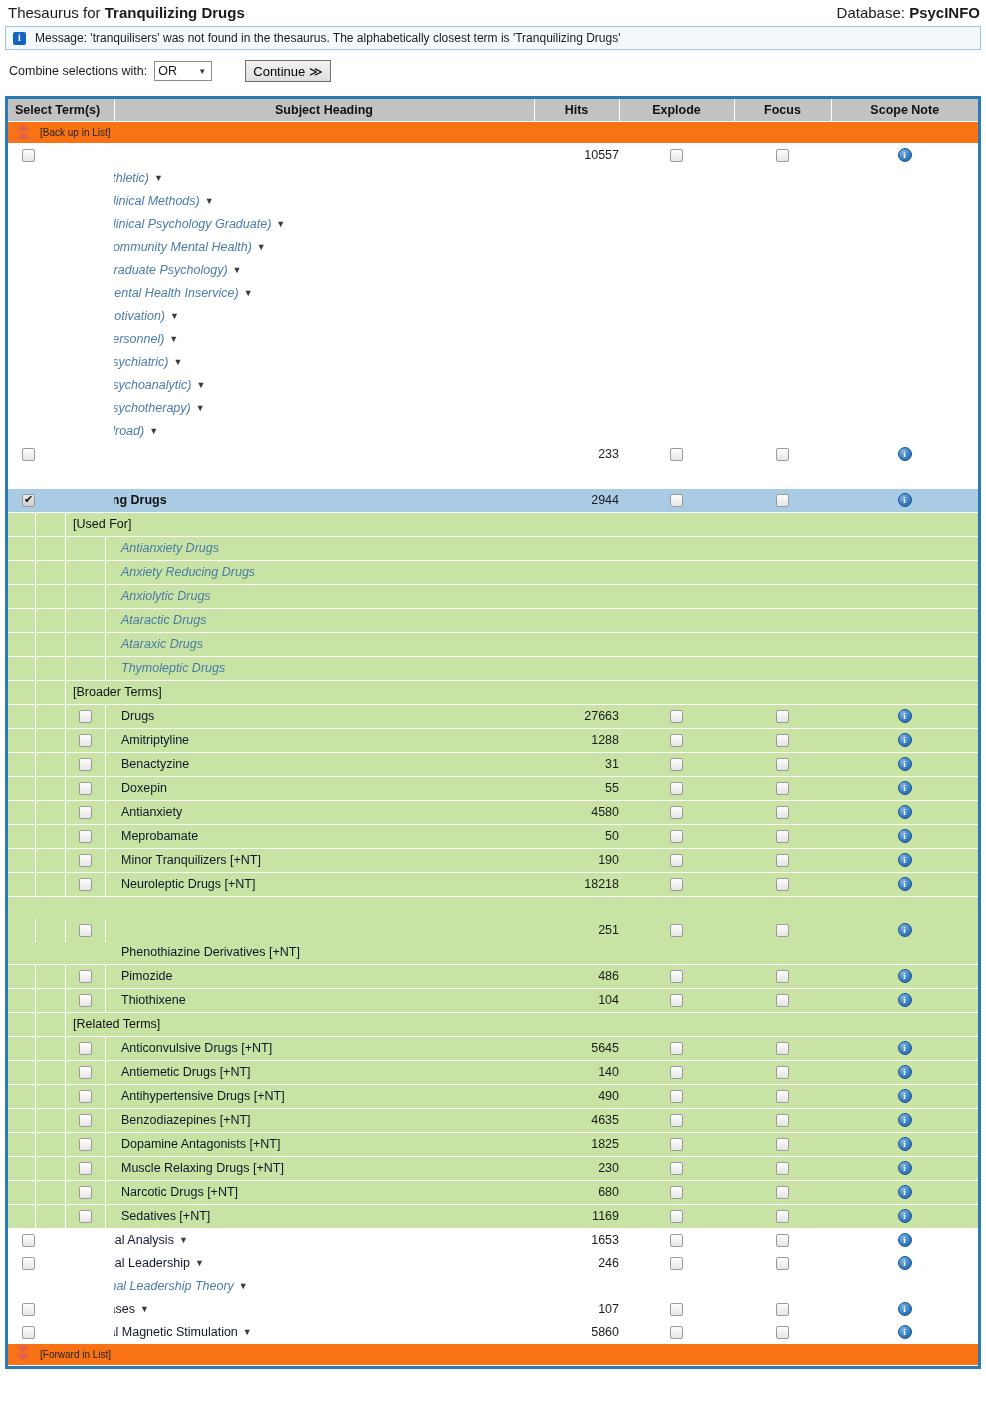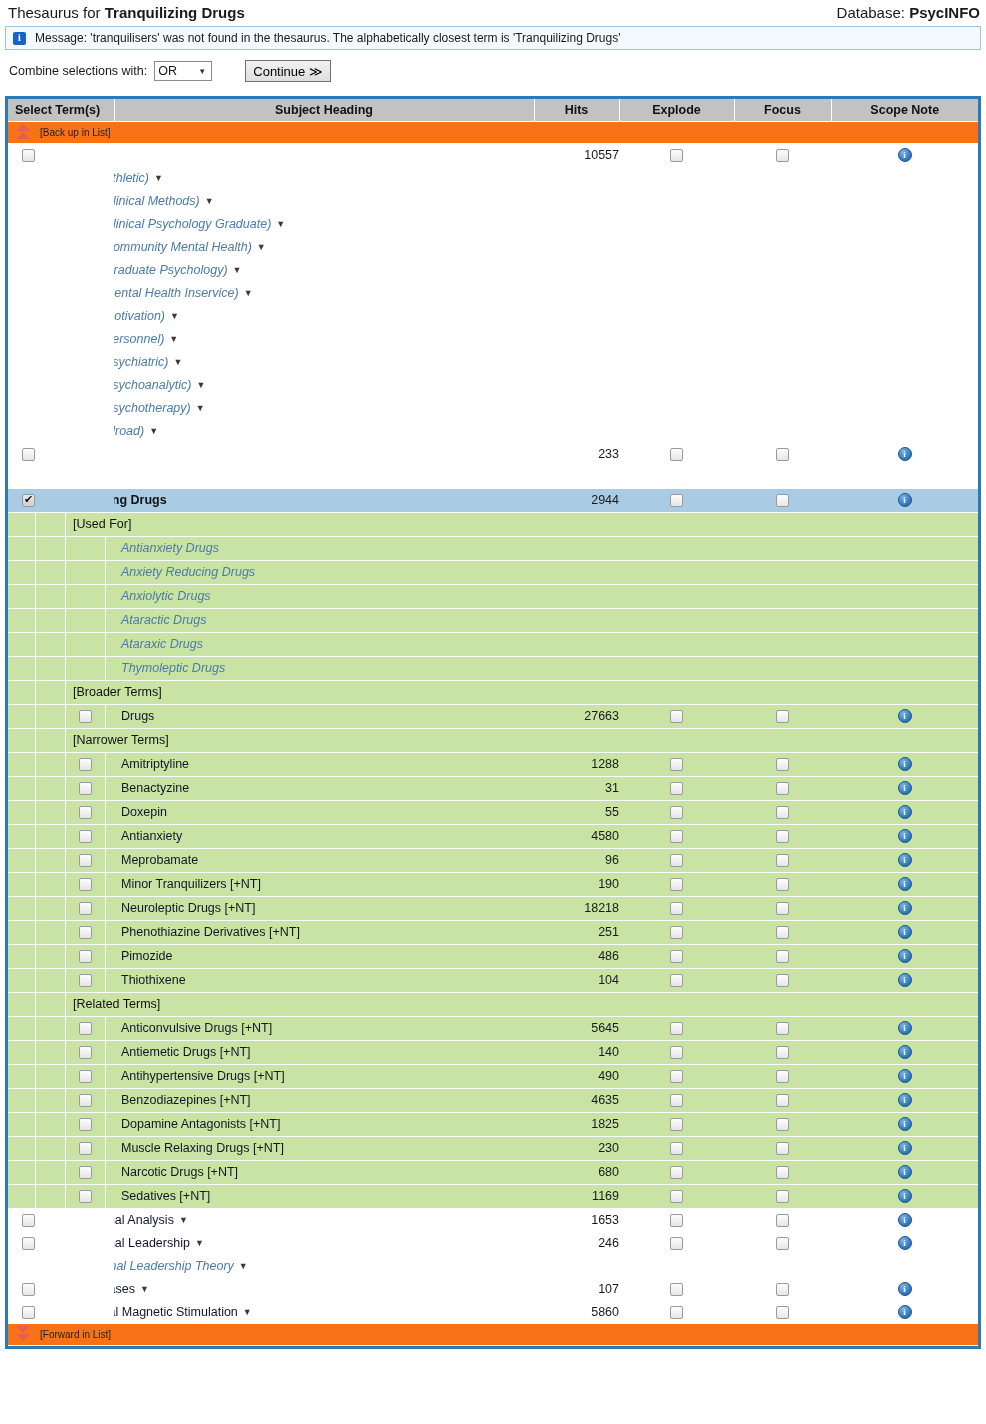--- a/index.html
+++ b/index.html
@@ -660,36 +660,20 @@
           <td class="c-hits">27663</td>
           <td class="c-ctr"><span class="cb"></span></td>
           <td class="c-ctr"><span class="cb"></span></td>
           <td class="c-ctr"><span class="info-icon">i</span></td>
         </tr>
         <tr class="drow green">
           <td>
             <div class="gcell">
               <div class="gpad" style="width: 28px;"></div>
               <div class="gpad" style="width: 30px;"></div>
-              <div class="gtext">
-                <span class="bracket-lbl">[Narrower Terms]</span>
-              </div>
-            </div>
-          </td>
-          <td></td>
-          <td class="c-hits"></td>
-          <td class="c-ctr"></td>
-          <td class="c-ctr"></td>
-          <td class="c-ctr"></td>
-        </tr>
-        <tr class="drow green">
-          <td>
-            <div class="gcell">
-              <div class="gpad" style="width: 28px;"></div>
-              <div class="gpad" style="width: 30px;"></div>
               <div class="gcbcell" style="width: 40px;">
                 <span class="cb"></span>
               </div>
             </div>
           </td>
           <td>
             <div class="sh" style="padding-left: 7px;">
               <span class="term-link">Amitriptyline</span>
             </div>
           </td>
@@ -766,21 +750,21 @@
               <div class="gcbcell" style="width: 40px;">
                 <span class="cb"></span>
               </div>
             </div>
           </td>
           <td>
             <div class="sh" style="padding-left: 7px;">
               <span class="term-link">Meprobamate</span>
             </div>
           </td>
-          <td class="c-hits">96</td>
+          <td class="c-hits">50</td>
           <td class="c-ctr"><span class="cb"></span></td>
           <td class="c-ctr"><span class="cb"></span></td>
           <td class="c-ctr"><span class="info-icon">i</span></td>
         </tr>
         <tr class="drow green">
           <td>
             <div class="gcell">
               <div class="gpad" style="width: 28px;"></div>
               <div class="gpad" style="width: 30px;"></div>
               <div class="gcbcell" style="width: 40px;">
@@ -822,21 +806,21 @@
           <td>
             <div class="gcell">
               <div class="gpad" style="width: 28px;"></div>
               <div class="gpad" style="width: 30px;"></div>
               <div class="gcbcell" style="width: 40px;">
                 <span class="cb"></span>
               </div>
             </div>
           </td>
           <td>
-            <div class="sh" style="padding-left: 7px;">
+            <div class="sh" style="padding-left: 7px; margin-top: 44px;">
               <span class="term-link">Phenothiazine Derivatives [+NT]</span>
             </div>
           </td>
           <td class="c-hits">251</td>
           <td class="c-ctr"><span class="cb"></span></td>
           <td class="c-ctr"><span class="cb"></span></td>
           <td class="c-ctr"><span class="info-icon">i</span></td>
         </tr>
         <tr class="drow green">
           <td>

